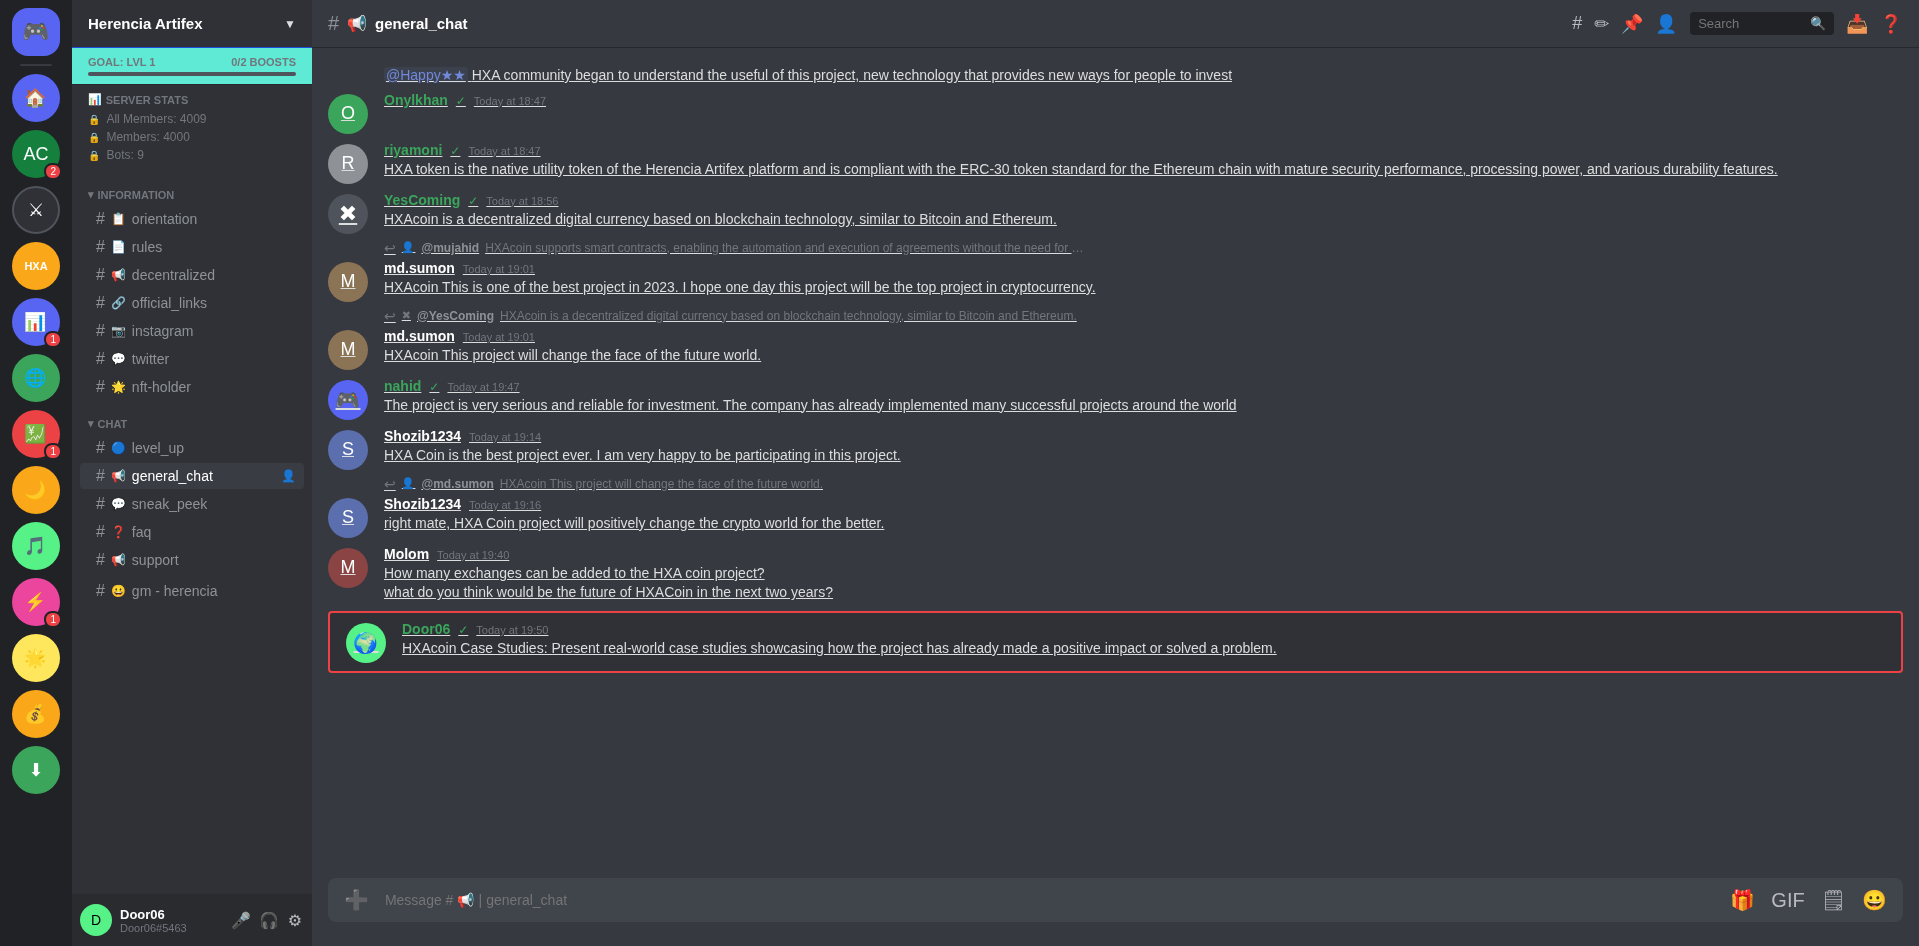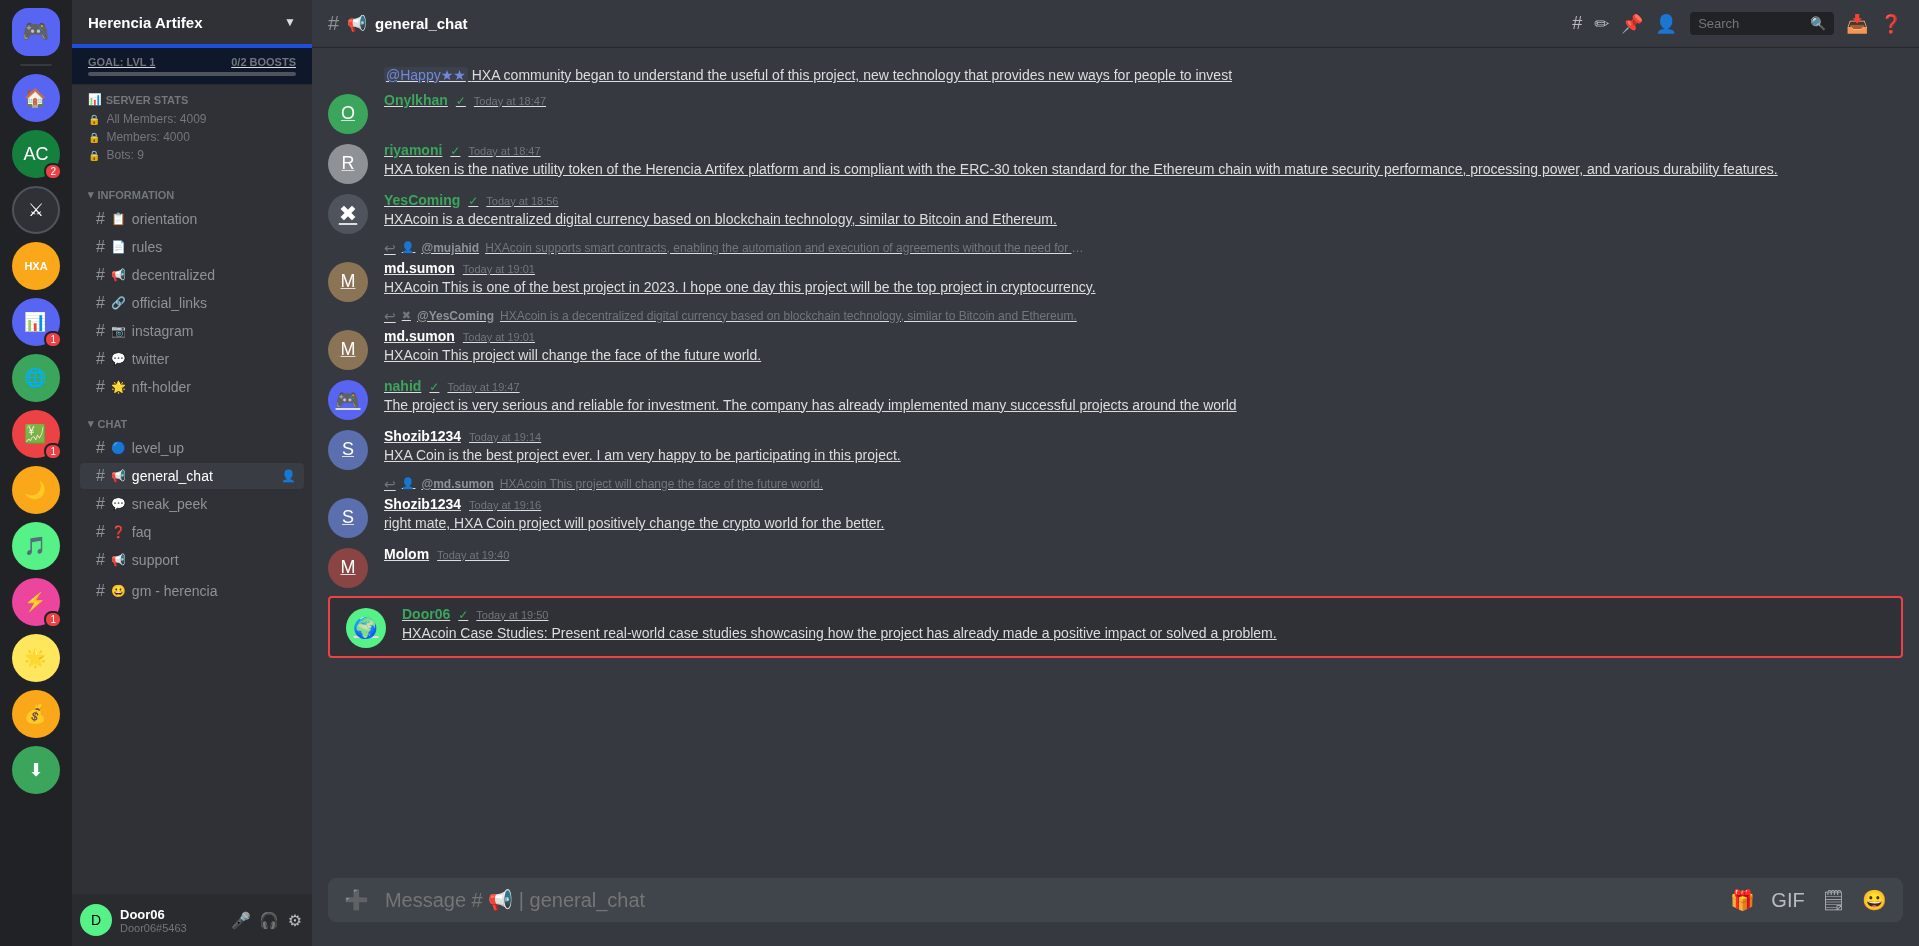--- a/index.html
+++ b/index.html
@@ -16,27 +16,27 @@
     .server-icon .badge {
       position: absolute; bottom: -2px; right: -2px; background: #ed4245; color: #fff; font-size: 10px; border-radius: 8px; padding: 1px 4px; border: 2px solid #202225;
     }
     .server-divider { width: 32px; height: 2px; background: #36393f; border-radius: 1px; }
 
     
     .channel-sidebar {
       width: 240px; background: #2f3136; display: flex; flex-direction: column; flex-shrink: 0; overflow-y: auto;
     }
     .server-header {
-      padding: 16px; border-bottom: 4px solid #1d4ed8; display: flex; align-items: center; justify-content: space-between; cursor: pointer; height: 48px;
+      padding: 16px; border-bottom: 1px solid #1d4ed8; display: flex; align-items: center; justify-content: space-between; cursor: pointer; height: 48px;
     }
     .server-header-name { font-weight: 600; color: #fff; font-size: 15px; }
     .server-header-arrow { color: #dcddde; font-size: 12px; }
 
     .boost-bar {
-      padding: 8px 16px; background: #0f172a; border-bottom: 1px solid #26282c; text-decoration: underline;
+      padding: 8px 16px; background: #5eead4; border-bottom: 1px solid #26282c;
     }
     .boost-bar-top { display: flex; align-items: center; justify-content: space-between; font-size: 11px; font-weight: 700; color: #72767d; text-transform: uppercase; }
     .boost-progress { height: 4px; background: #4f545c; border-radius: 2px; margin-top: 4px; }
     .boost-progress-fill { height: 100%; width: 0%; background: #ff73fa; border-radius: 2px; }
 
     .server-stats { padding: 8px 16px; }
     .stats-label { font-size: 11px; font-weight: 700; color: #72767d; text-transform: uppercase; margin-bottom: 4px; display: flex; align-items: center; gap: 4px; }
     .stat-item { font-size: 12px; color: #72767d; padding: 2px 0; display: flex; align-items: center; gap: 6px; }
     .lock-icon { font-size: 10px; }
 
@@ -91,21 +91,21 @@
     .reply-context .reply-author { color: #8e9297; font-weight: 600; }
     .reply-context .reply-text { color: #72767d; overflow: hidden; text-overflow: ellipsis; white-space: nowrap; max-width: 600px; }
 
     
     .input-area {
       padding: 0 16px 24px; flex-shrink: 0;
     }
     .message-input {
       background: #40444b; border-radius: 8px; padding: 0 16px; display: flex; align-items: center; gap: 16px; height: 44px;
     }
-    .message-input input { flex: 1; background: none; border: none; color: #dcddde; font-size: 20px; outline: none; }
+    .message-input input { flex: 1; background: none; border: none; color: #dcddde; font-size: 14px; outline: none; }
     .input-icon { color: #b9bbbe; cursor: pointer; font-size: 20px; }
 
     
     ::-webkit-scrollbar { width: 8px; }
     ::-webkit-scrollbar-track { background: #2f3136; }
     ::-webkit-scrollbar-thumb { background: #202225; border-radius: 4px; }
 
     .avatar-1 { background: #5865f2; }
 
     .verify-badge { color: #3ba55c; font-size: 12px; }
@@ -416,20 +416,24 @@
       </div>
     </div>
 
     <div class="message-group">
       <div class="message-avatar" style="background:#8b4444; color:#fff;">M</div>
       <div class="message-content">
         <div class="message-header">
           <span class="message-author" style="color:#fff;">Molom</span>
           <span class="message-timestamp">Today at 19:40</span>
         </div>
+        <div class="message-text">
+          How many exchanges can be added to the HXA coin project?<br>
+          what do you think would be the future of HXACoin in the next two years?
+        </div>
       </div>
     </div>
 
     <div class="message-group" style="border: 2px solid #ed4245; border-radius: 4px; margin: 4px 16px; padding: 8px 16px; background: #2f3136;">
       <div class="message-avatar" style="background:#57f287; color:#000; font-size:20px;">🌍</div>
       <div class="message-content">
         <div class="message-header">
           <span class="message-author green">Door06</span>
           <span class="verify-badge">✓</span>
           <span class="message-timestamp">Today at 19:50</span>

